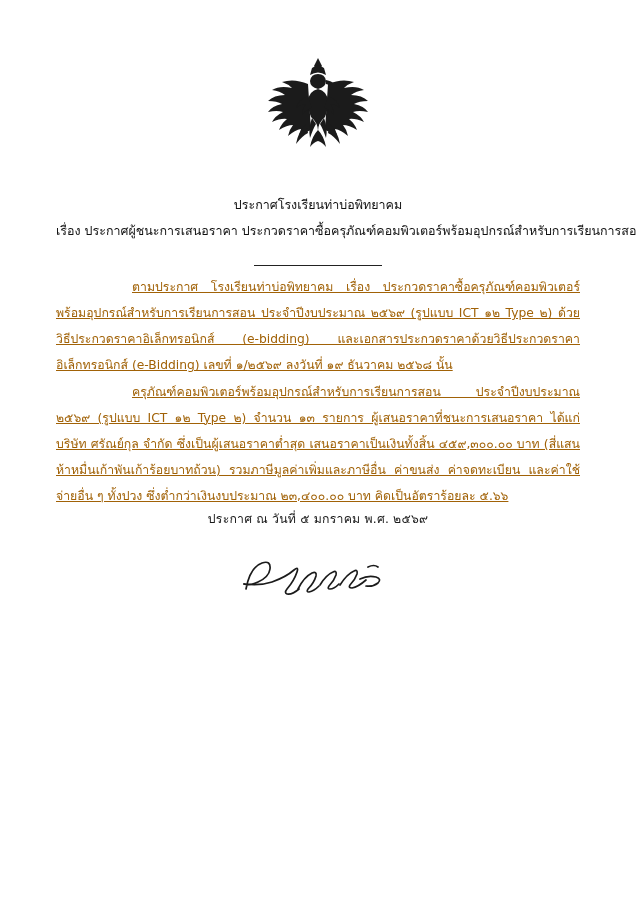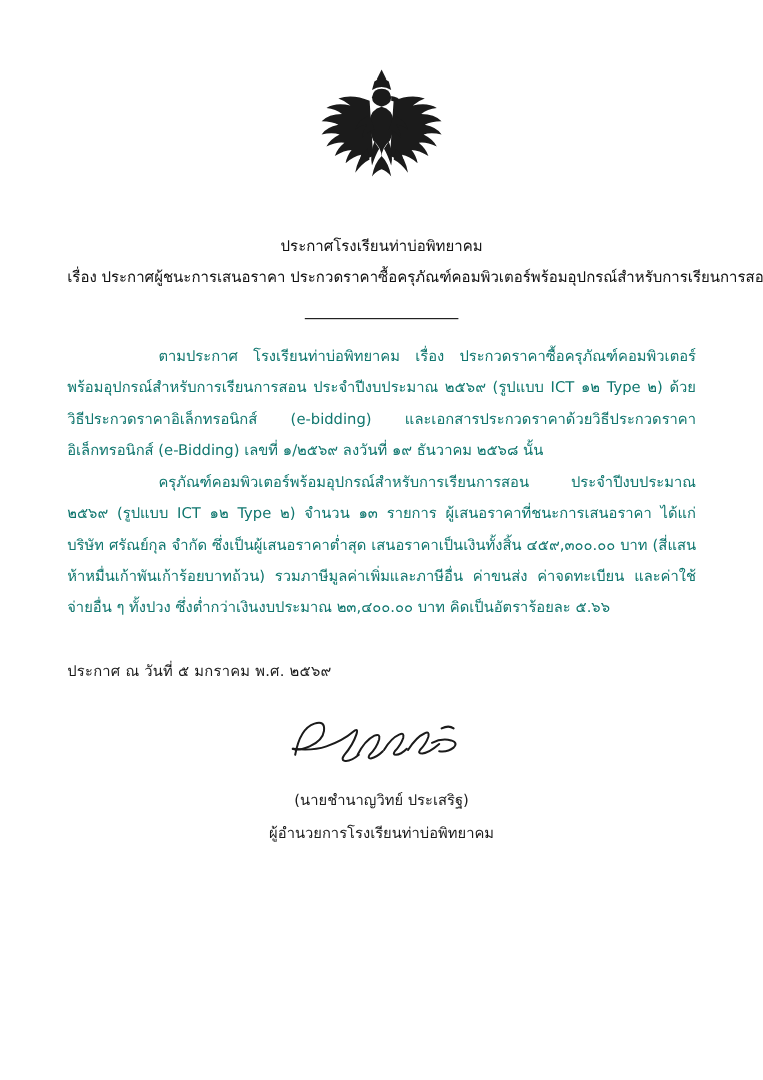--- a/index.html
+++ b/index.html
@@ -44,37 +44,37 @@
     display: block;
     white-space: nowrap;
   }
   .rule {
     width: 128px;
     height: 1px;
     background: #222;
     margin: 22px auto 0 auto;
   }
   .body-block {
-    margin-top: 18px;
+    margin-top: 8px;
     font-size: 12.3px;
     line-height: 2.12;
     text-align: justify;
     text-justify: inter-word;
-    color: #0f766e;
+    color: #a16207;
+    text-decoration: underline;
   }
   .para {
     margin: 0 0 0 0;
     text-indent: 76px;
   }
   .para + .para {
     margin-top: 0px;
   }
   .date-line {
-    margin-top: 30px;
-    text-align: left;
+    text-align: center;
     font-size: 12.3px;
     letter-spacing: 0.2px;
   }
   .signature-area {
     margin-top: 16px;
     height: 70px;
     display: flex;
     justify-content: center;
     align-items: center;
   }
@@ -148,18 +148,14 @@
           <path d="M70 40 q6 -12 14 -16 q5 -2 4 3 q-2 7 -8 13 q-2 3 1 3 q5 -1 10 -6"></path>
           <path d="M92 36 q6 -10 13 -13 q4 -2 3 3 q-2 6 -7 11 q-2 3 1 3 q4 0 9 -5"></path>
           <path d="M112 36 q7 -11 14 -14 q4 -2 3 3 q-2 6 -7 11 q-2 3 2 3 q6 -1 14 -8"></path>
           <path d="M132 30 q8 -4 16 -2 q6 2 2 6 q-5 4 -12 3"></path>
           <path d="M140 18 q6 -3 10 0"></path>
         </g>
       </svg>
     </span>
   </div>
 
-  <div class="signer">
-    <span class="signer-name">(นายชำนาญวิทย์ ประเสริฐ)</span>
-    <span class="signer-role">ผู้อำนวยการโรงเรียนท่าบ่อพิทยาคม</span>
-  </div>
 
 </div>
 
 </body></html>

